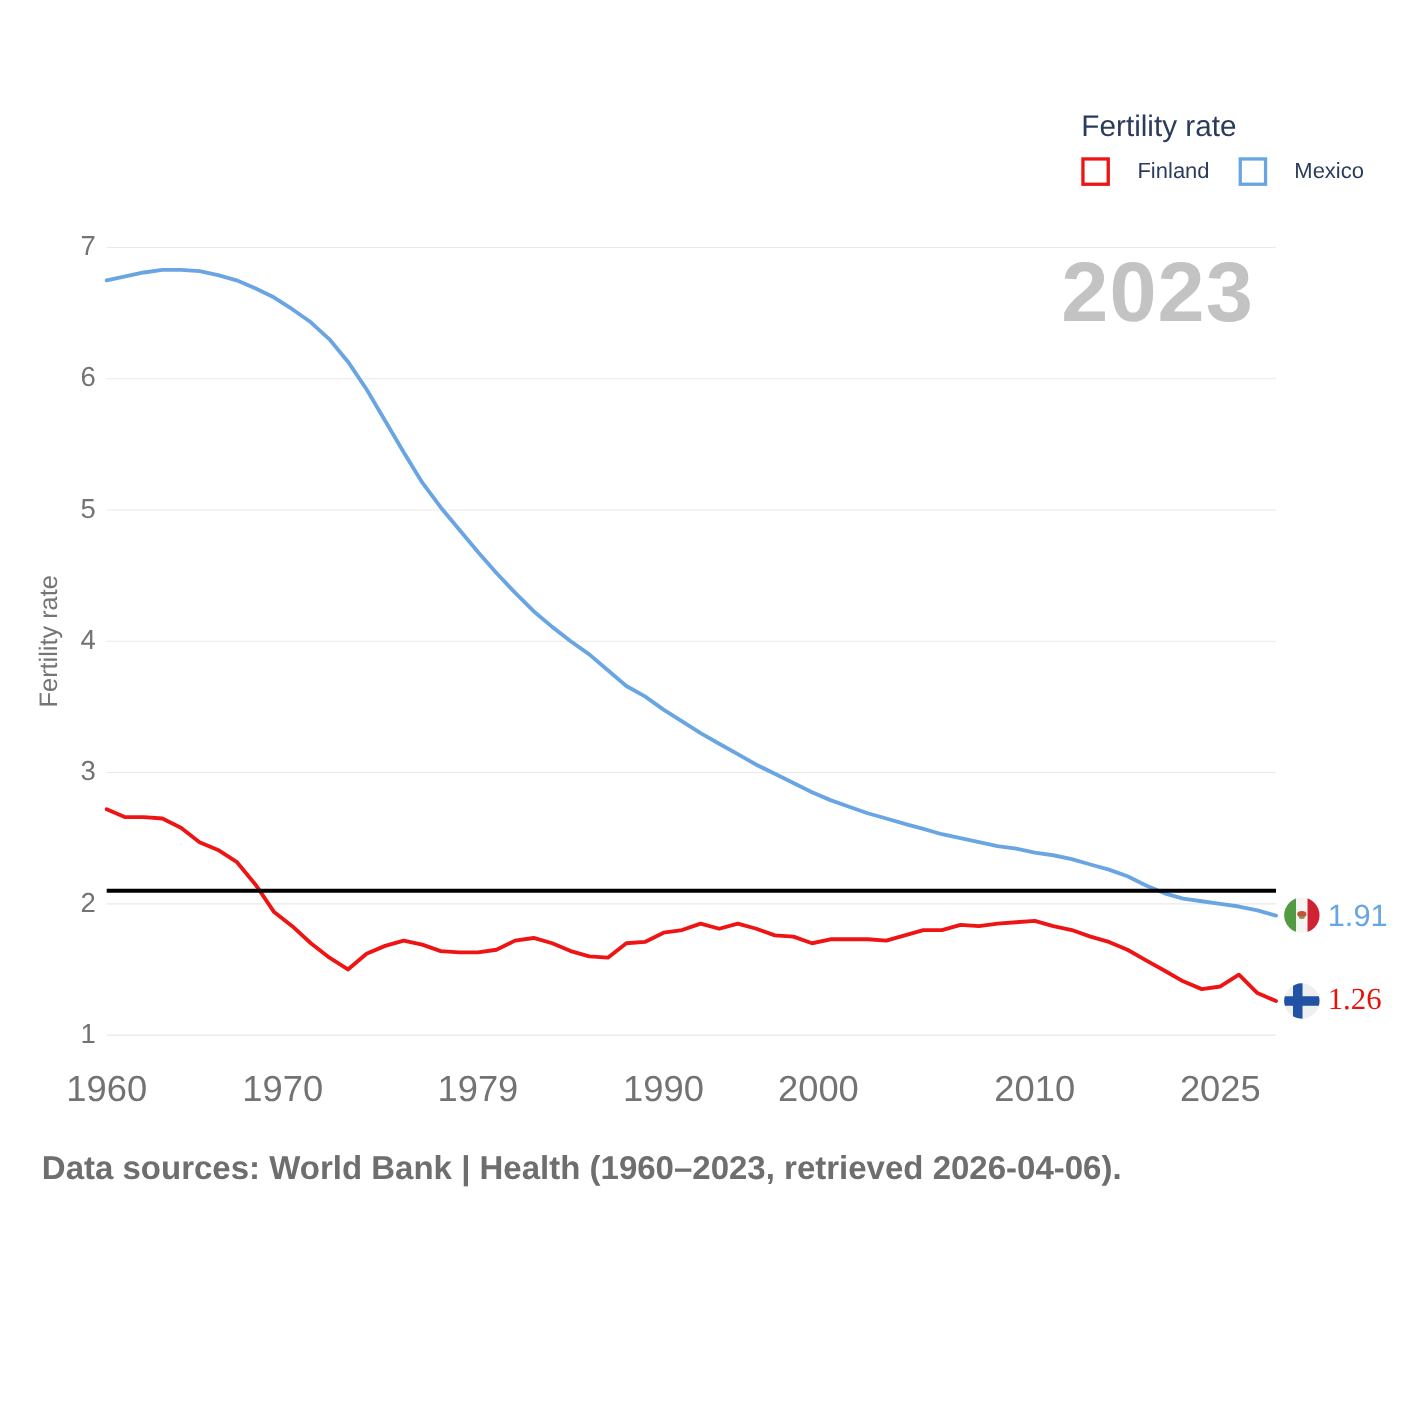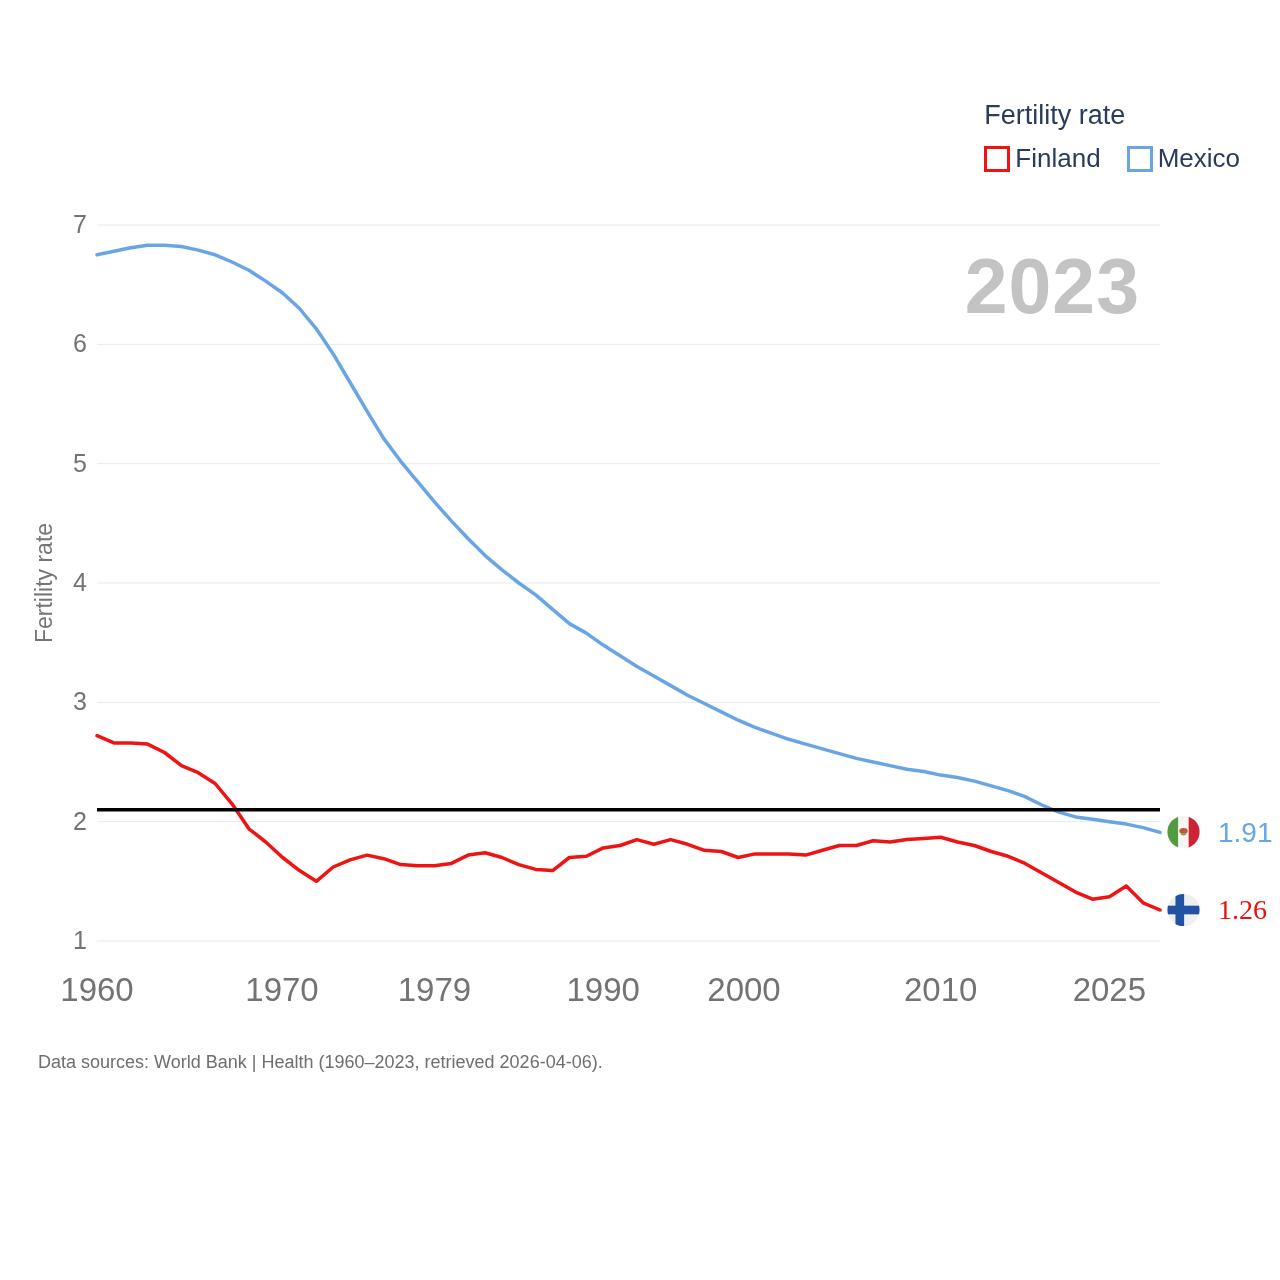--- a/index.html
+++ b/index.html
@@ -6,39 +6,39 @@
   .canvas {
     position:relative; width:1280px; height:1280px; background:#ffffff;
     font-family:"Liberation Sans", sans-serif; overflow:hidden;
   }
   #plot { position:absolute; left:0; top:0; }
 
   
   .legend { position:absolute; top:100px; right:40px; display:flex; flex-direction:column; align-items:flex-start; }
   .legend-title { font-size:27px; color:#2b3b5c; margin-bottom:12px; }
   .legend-row { display:flex; gap:26px; }
-  .legend-item { display:flex; align-items:center; gap:5px; font-size:26px; color:#2b3b5c; cursor:pointer;text-align:center; }
+  .legend-item { display:flex; align-items:center; gap:25px; font-size:20px; color:#2b3b5c; cursor:pointer;text-align:center; }
   .swatch { width:20px; height:20px; background:#fff; border:3px solid #999; }
 
   
-  .watermark { position:absolute; top:242px; right:140px; font-size:77px; font-weight:bold; color:#c3c3c3; letter-spacing:1px; }
+  .watermark { position:absolute; top:222px; right:140px; font-size:77px; font-weight:bold; color:#c3c3c3; letter-spacing:1px; }
 
   
   .ylabel { position:absolute; left:44px; top:583px; transform:translate(-50%,-50%) rotate(-90deg);
             font-size:23px; color:#757575; white-space:nowrap; }
   .ytick { position:absolute; left:0; width:87px; text-align:right; transform:translateY(-52%);
            font-size:25px; color:#737373; }
   .xtick { position:absolute; top:971px; transform:translateX(-50%); font-size:33px; color:#737373; }
 
   
-  .end-label { position:absolute; left:1167px; display:flex; align-items:center; gap:18px; transform:translateY(-50%); }
+  .end-label { position:absolute; left:1167px; display:flex; align-items:center; gap:7px; transform:translateY(-50%); }
   .end-value { font-size:28px; }
 
   
-  .footer { position:absolute; left:38px; top:1043px; font-size:18px; color:#6e6e6e; line-height:39px; }
+  .footer { position:absolute; left:38px; top:1043px; font-size:30px; color:#6e6e6e; line-height:39px;font-weight:bold; }
 </style>
 </head>
 <body>
 
 <div class="canvas" id="canvas">
 
   <svg id="plot" width="1280" height="1280" viewBox="0 0 1280 1280">
       <line x1="97" y1="225" x2="1160" y2="225" stroke="#e9e9e9" stroke-width="1"></line>
       <line x1="97" y1="344.3333333333333" x2="1160" y2="344.3333333333333" stroke="#e9e9e9" stroke-width="1"></line>
       <line x1="97" y1="463.66666666666663" x2="1160" y2="463.66666666666663" stroke="#e9e9e9" stroke-width="1"></line>
@@ -108,19 +108,19 @@
   </div>
 
 <div class="ytick" style="top: 225px;">7</div>
     <div class="ytick" style="top: 344.333px;">6</div>
     <div class="ytick" style="top: 463.667px;">5</div>
     <div class="ytick" style="top: 583px;">4</div>
     <div class="ytick" style="top: 702.333px;">3</div>
     <div class="ytick" style="top: 821.667px;">2</div>
     <div class="ytick" style="top: 941px;">1</div>
     <div class="xtick" style="left: 97px;">1960</div>
-    <div class="xtick" style="left: 282px; text-align: center;">1970</div>
+    <div class="xtick" style="left: 257px; text-align: center;">1970</div>
     <div class="xtick" style="left: 434.46px;">1979</div>
     <div class="xtick" style="left: 603.19px;">1990</div>
     <div class="xtick" style="left: 744px;">2000</div>
     <div class="xtick" style="left: 940.651px;">2010</div>
     <div class="xtick" style="left: 1109.38px;">2025</div>
   </div>
 
 </body></html>

